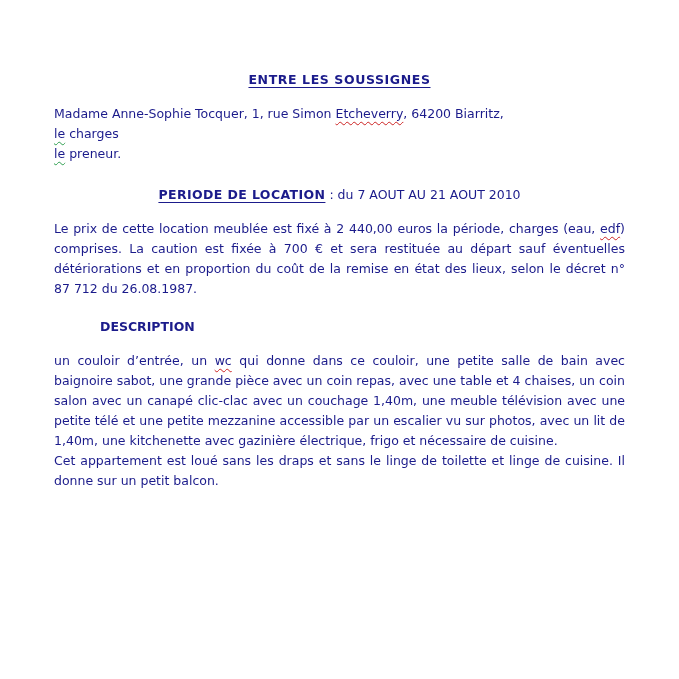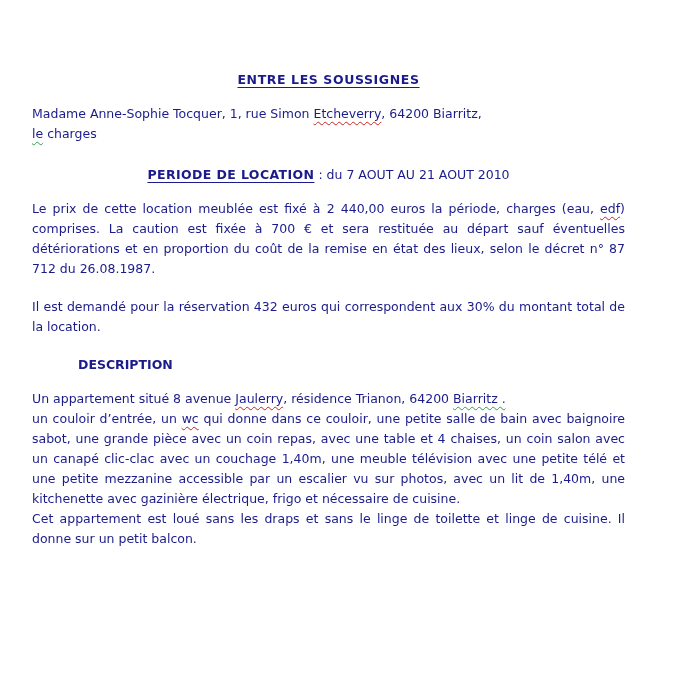--- a/index.html
+++ b/index.html
@@ -13,21 +13,21 @@
     overflow: hidden;
     font-family: "DejaVu Sans", sans-serif;
     color: #1b1b8b;
     font-size: 12.5px;
     line-height: 20px;
   }
   .page {
     box-sizing: border-box;
     width: 679px;
     height: 679px;
-    padding: 70px 54px 0 32px;
+    padding: 70px 54px 0 54px;
     background: #ffffff;
   }
   p, h1, h2 {
     margin: 0;
     padding: 0;
     font-size: 12.5px;
     line-height: 20px;
   }
   .heading-center {
     text-align: center;
@@ -80,30 +80,29 @@
 </head>
 <body>
 
 <div class="page">
 
   <h1 class="heading-center"><span class="u">ENTRE LES SOUSSIGNES</span></h1>
 
   <div class="parties">
     <p><span>Madame Anne-Sophie Tocquer, 1, rue Simon </span><span class="sq-red">Etcheverry</span><span>, 64200 Biarritz,</span></p>
     <p><span class="sq-green">le</span><span> charges</span></p>
+    <p><span class="sq-green">le</span><span> preneur.</span></p>
   </div>
 
   <p class="periode-line"><span class="label u">PERIODE DE LOCATION</span><span> : du 7 AOUT AU 21 AOUT 2010</span></p>
 
 
   <p class="para mt14"><span>Le prix de cette location meublée est fixé à 2 440,00 euros la période, charges (eau, </span><span class="sq-red">edf</span><span>) comprises. La caution est fixée à 700 € et sera restituée au départ sauf éventuelles détériorations et en proportion du coût de la remise en état des lieux, selon le décret n° 87 712 du 26.08.1987.</span></p>
 
-  <p class="para mt18">Il est demandé pour la réservation 432 euros qui correspondent aux 30% du montant total de la location.</p>
 
   <h2 class="subhead mt18">DESCRIPTION</h2>
 
   <div class="mt14">
-    <p><span>Un appartement situé 8 avenue </span><span class="sq-red">Jaulerry</span><span>, résidence Trianon, 64200 </span><span class="sq-green">Biarritz .</span></p>
     <p class="para"><span>un couloir d’entrée, un </span><span class="sq-red">wc</span><span> qui donne dans ce couloir, une petite salle de bain avec baignoire sabot, une grande pièce avec un coin repas, avec une table et 4 chaises, un coin salon avec un canapé clic-clac avec un couchage 1,40m, une meuble télévision avec une petite télé et une petite mezzanine accessible par un escalier vu sur photos, avec un lit de 1,40m, une kitchenette avec gazinière électrique, frigo et nécessaire de cuisine.</span></p>
     <p class="para">Cet appartement est loué sans les draps et sans le linge de toilette et linge de cuisine. Il donne sur un petit balcon.</p>
   </div>
 
 </div>
 
 </body></html>

